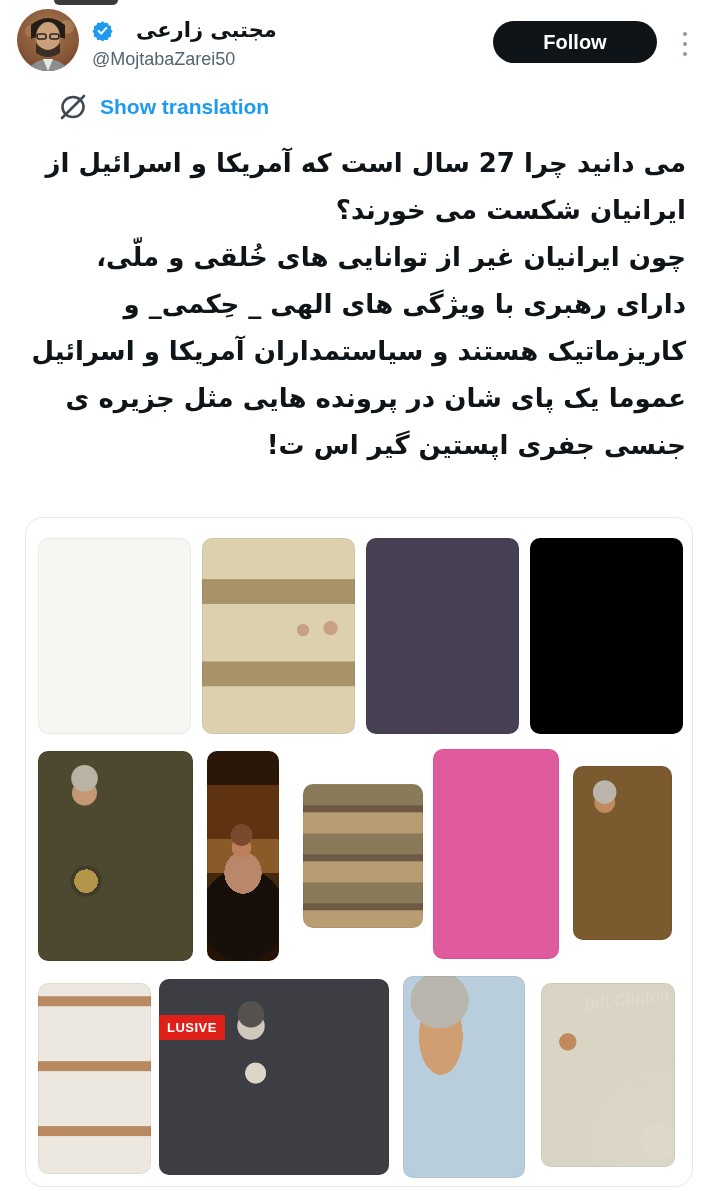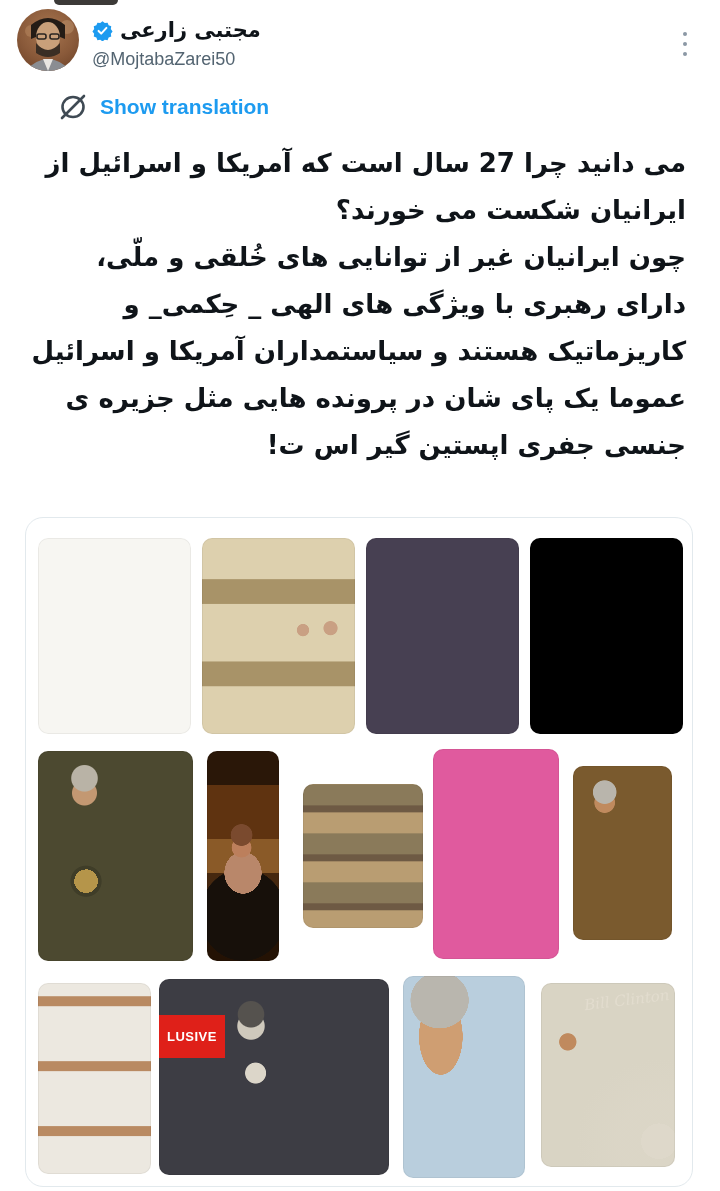--- a/index.html
+++ b/index.html
@@ -4,21 +4,21 @@
 <style>
   html,body{margin:0;padding:0;background:#fff;}
   #page{position:relative;width:720px;height:1191px;background:#fff;overflow:hidden;
         font-family:"Liberation Sans","DejaVu Sans",sans-serif;color:#0f1419;}
 
   
   #top-fragment{position:absolute;left:54px;top:0;width:64px;height:5px;background:#3c3a38;
                 border-radius:0 0 8px 8px;}
   #avatar{position:absolute;left:17px;top:9px;width:62px;height:62px;border-radius:50%;overflow:hidden;cursor:pointer;}
   #header-text{position:absolute;left:92px;top:16px;}
-  #name-row{display:flex;align-items:center;gap:7px;height:28px;}
+  #name-row{display:flex;align-items:center;gap:23px;height:28px;}
   #display-name{font-size:21px;font-weight:700;color:#0f1419;direction:rtl;
                 font-family:"DejaVu Sans",sans-serif;cursor:pointer;}
   #verified-badge{width:21px;height:21px;flex:0 0 auto;}
   #handle{font-size:18px;color:#536471;margin-top:5px;}
 
   #follow-button{position:absolute;left:493px;top:21px;width:164px;height:42px;border:none;
                  border-radius:21px;background:#0f1419;color:#fff;font-size:20px;font-weight:700;
                  font-family:"Liberation Sans",sans-serif;cursor:pointer;}
   #more-button{position:absolute;left:674px;top:24px;width:22px;height:40px;display:flex;
                flex-direction:column;align-items:center;justify-content:center;gap:6px;cursor:pointer;}
@@ -182,21 +182,21 @@
     radial-gradient(circle at 48% 40%,#d4b377 0 7%,transparent 7.5%),
     radial-gradient(circle at 48% 44%,#c99a6e 0 4.5%,transparent 5%),
     linear-gradient(#3a2a22,#3a2a22) 47% 100%/24% 46%,
     radial-gradient(circle at 78% 21%,#b5a88f 0 5%,transparent 5.5%),
     radial-gradient(circle at 78% 26%,#c08f62 0 5.5%,transparent 6%),
     linear-gradient(#cfc49a,#cfc49a) 76% 58%/10% 26%,
     linear-gradient(#1a1216,#1a1216) 94% 100%/32% 64%,
     linear-gradient(160deg,#1f1014 0 55%,#2a151a);}
 
   #exclusive-badge{position:absolute;left:0;top:36px;background:#df2019;color:#fff;
-                   font-size:13px;font-weight:700;letter-spacing:.5px;padding:14px 8px;}
+                   font-size:13px;font-weight:700;letter-spacing:.5px;padding:5px 8px;}
   #signature{position:absolute;right:5px;top:8px;font-family:"DejaVu Serif",serif;
              font-style:italic;font-size:15px;color:#e3ddcf;transform:rotate(-7deg);
              white-space:nowrap;opacity:.92;}
 </style>
 </head>
 <body>
 
 <div id="page">
 
   <div id="top-fragment"></div>
@@ -227,20 +227,21 @@
     <div id="name-row">
       <svg id="verified-badge" viewBox="0 0 24 24">
         <path d="M12 1.5l2.6 2 3.2-.5 1.2 3 3 1.2-.5 3.2 2 2.6-2 2.6.5 3.2-3 1.2-1.2 3-3.2-.5-2.6 2-2.6-2-3.2.5-1.2-3-3-1.2.5-3.2-2-2.6 2-2.6-.5-3.2 3-1.2 1.2-3 3.2.5z" fill="#1d9bf0"></path>
         <path d="M7.5 12.5l3 3 6-6.5" fill="none" stroke="#fff" stroke-width="2.3" stroke-linecap="round" stroke-linejoin="round"></path>
       </svg>
       <span id="display-name">مجتبی زارعی</span>
     </div>
     <div id="handle">@MojtabaZarei50</div>
   </div>
 
+  <button id="follow-button">Follow</button>
 
   <div id="more-button">
     <i></i>
     <i></i>
     <i></i>
   </div>
 
   <div id="show-translation">
     <svg id="translate-icon" viewBox="0 0 30 30">
       <ellipse cx="15" cy="15" rx="10.5" ry="10" fill="none" stroke="#3f4a54" stroke-width="2.6"></ellipse>

